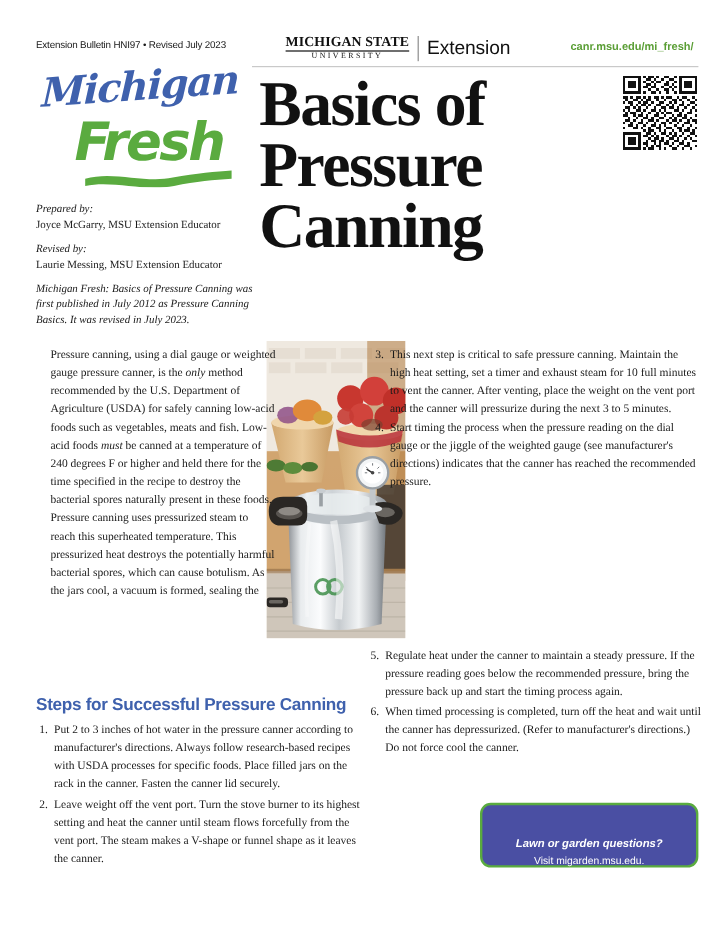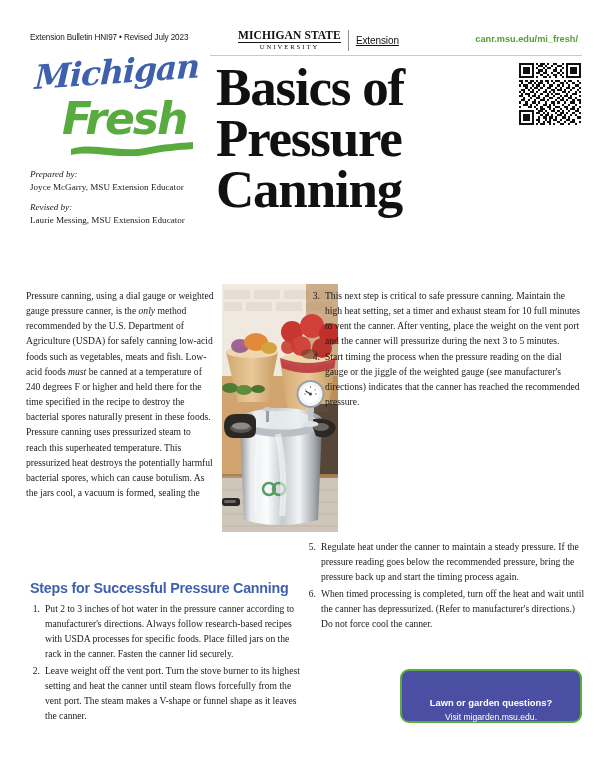--- a/index.html
+++ b/index.html
@@ -33,21 +33,21 @@
     color: #111; border-bottom: 1.6px solid #111; padding-bottom: 0.5px;
   }
   .msu-line2 {
     font-family: "Liberation Serif", serif;
     font-size: 6.6px; letter-spacing: 2.0px; color: #111;
     padding-top: 1px; text-align: center;
   }
   .msu-divider { width: 1px; height: 21px; background: #8d8d8d; }
   .msu-ext {
     font-family: "Liberation Sans", sans-serif;
-    font-size: 10px; color: #111; letter-spacing: -0.1px; text-decoration: underline;
+    font-size: 16px; color: #111; letter-spacing: -0.1px;
   }
   .site-url {
     position: absolute; right: 22px; top: 4px;
     font-family: "Liberation Sans", sans-serif;
     font-weight: bold; font-size: 9.2px; color: #5a9e35;
     white-space: nowrap;
   }
   .hrule {
     position: absolute; left: 210px; top: 55px; width: 372px;
     border-top: 1px solid #c9c9c9;
@@ -96,21 +96,21 @@
 
   
   .photo {
     position: absolute; left: 222px; top: 284px; width: 116px; height: 248px;
     overflow: hidden;
   }
   .photo svg { display: block; }
 
   
   .lead {
-    position: absolute; left: 26px; top: 288px; width: 188px;
+    position: absolute; left: 42px; top: 288px; width: 188px;
     font-family: "Liberation Serif", serif;
     font-size: 9.6px; line-height: 1.58; text-align: left; color: #1a1a1a;
   }
   .lead-tail {
     position: absolute; left: 30px; top: 534px; width: 270px;
     font-family: "Liberation Serif", serif;
     font-size: 9.6px; line-height: 1.58; color: #1a1a1a;
   }
 
   .section-head {
@@ -142,21 +142,21 @@
   .steps-right ol.steps li .num { min-width: 12px; }
 
   
   .callout {
     position: absolute; left: 400px; top: 669px; width: 182px; height: 54px;
     background: #4a4fa3; border: 2.6px solid #5aab3f; border-radius: 9px;
     display: flex; flex-direction: column; align-items: center; justify-content: center;
     font-family: "Liberation Sans", sans-serif; color: #ffffff;
     text-align: center; padding: 3px 6px;
   }
-  .callout .c1 { font-weight: bold; font-size: 9.4px; margin-bottom: 4px; margin-top: 40px; }
+  .callout .c1 { font-weight: bold; font-style: italic; font-size: 9.4px; margin-bottom: 4px; margin-top: 40px; }
   .callout .c2 { font-size: 8.6px; line-height: 1.38; }
   .callout .c3 { font-size: 8.6px; line-height: 1.38; }
 
   i.em { font-style: italic; }
 </style>
 </head>
 <body>
 
 <div class="page">
 
@@ -182,20 +182,21 @@
     <svg class="mf-swoosh" width="128" height="16" viewBox="0 0 128 16">
       <path d="M3 9 C 26 2, 52 13, 76 8 C 96 4, 112 3, 125 2 L 125 9 C 110 10, 96 11, 77 15 C 52 20, 26 10, 3 15 Z" fill="#5aab3f"></path>
     </svg>
   </div>
 
   <div class="credits">
     <span class="lab">Prepared by:</span>
     <span class="nm">Joyce McGarry, MSU Extension Educator</span>
     <span class="lab">Revised by:</span>
     <span class="nm">Laurie Messing, MSU Extension Educator</span>
+    <span class="note">Michigan Fresh: Basics of Pressure Canning was first published in July 2012 as Pressure Canning Basics. It was revised in July 2023.</span>
   </div>
 
   <h1 class="title">Basics of Pressure Canning</h1>
 
   <svg class="qr" viewBox="0 0 29 29" shape-rendering="crispEdges">
     <rect width="29" height="29" fill="#fff"></rect>
     <g fill="#111">
       <path d="M0 0h7v7h-7z M1 1h5v5h-5z" fill-rule="evenodd"></path>
       <rect x="2" y="2" width="3" height="3"></rect>
       <path d="M22 0h7v7h-7z M23 1h5v5h-5z" fill-rule="evenodd"></path>

